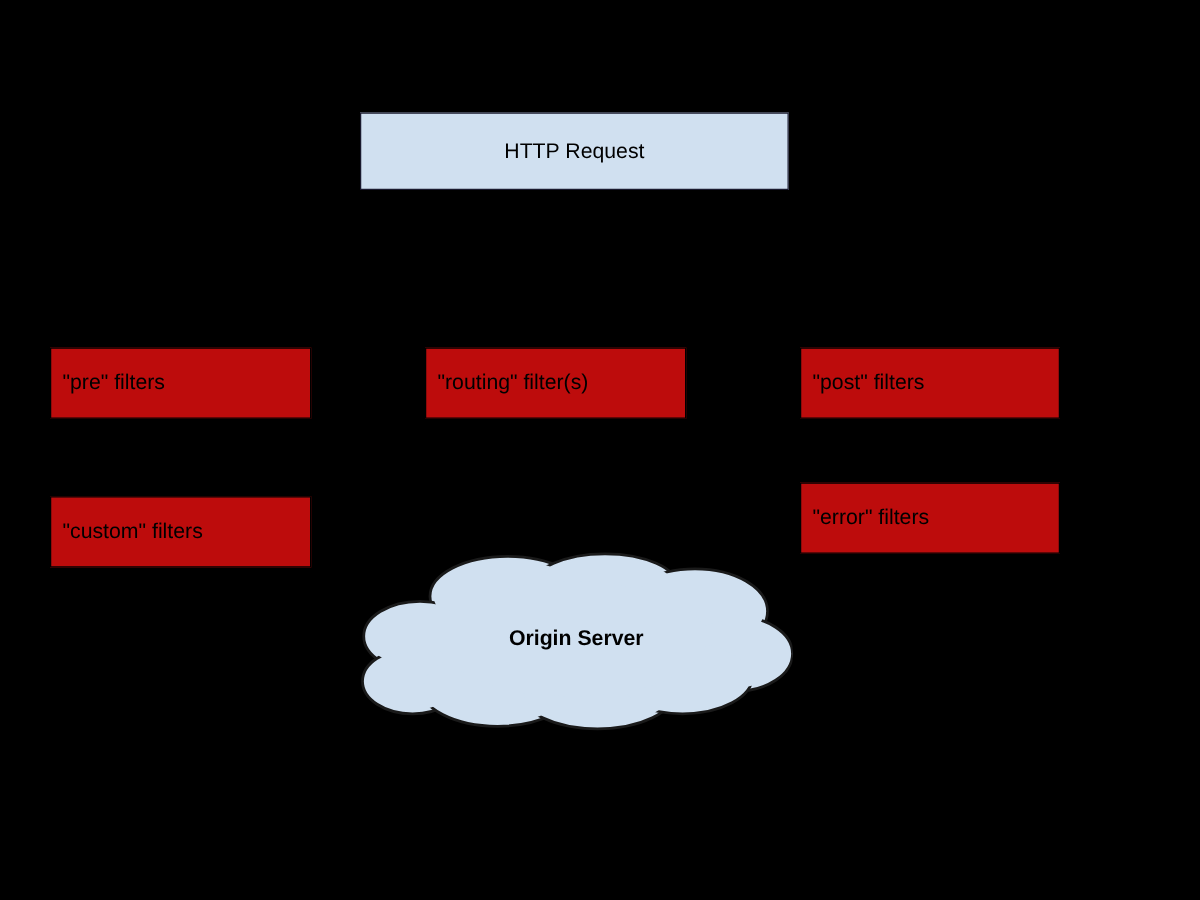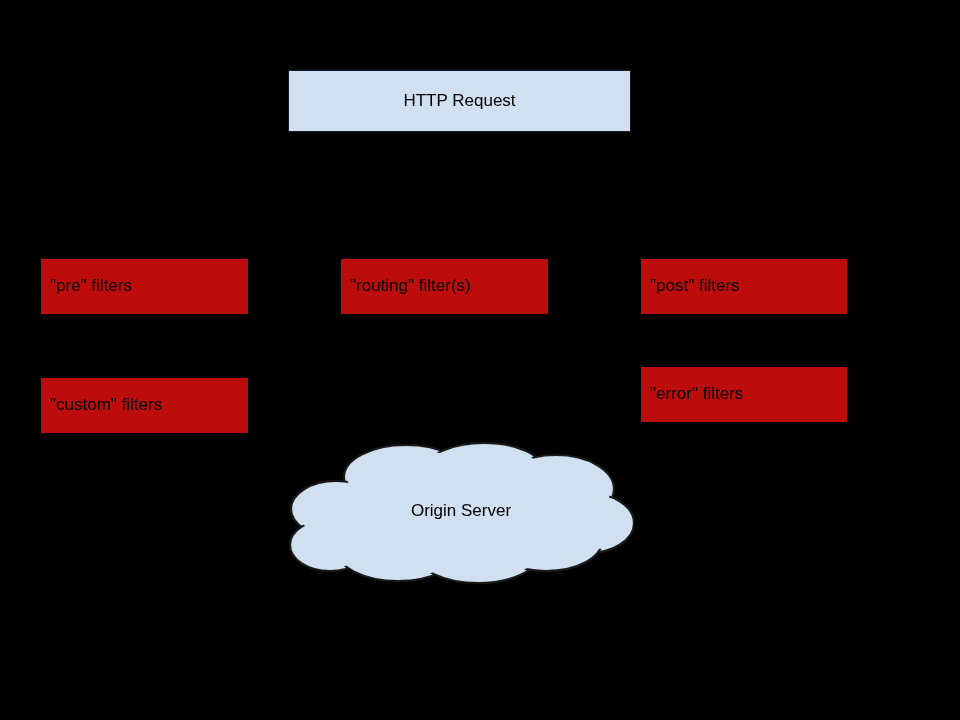--- a/index.html
+++ b/index.html
@@ -15,20 +15,21 @@
     overflow: hidden;
     font-family: "Liberation Sans", sans-serif;
   }
 
   
   .node {
     position: absolute;
     box-sizing: border-box;
     display: flex;
     align-items: center;
+    margin-top: 20px;
   }
 
   
   .box-blue {
     background: #d0e0f0;
     border: 1px solid #1a1a2e;
     justify-content: center;
   }
   .box-blue .node-label {
     color: #000000;
@@ -53,20 +54,21 @@
     white-space: nowrap;
   }
 
   
   .cloud-wrap {
     position: absolute;
     left: 288px;
     top: 441px;
     width: 346px;
     height: 145px;
+    font-weight: bold;
   }
   .cloud-wrap svg {
     display: block;
     width: 100%;
     height: 100%;
   }
   .cloud-label {
     position: absolute;
     left: 0;
     top: 0;

